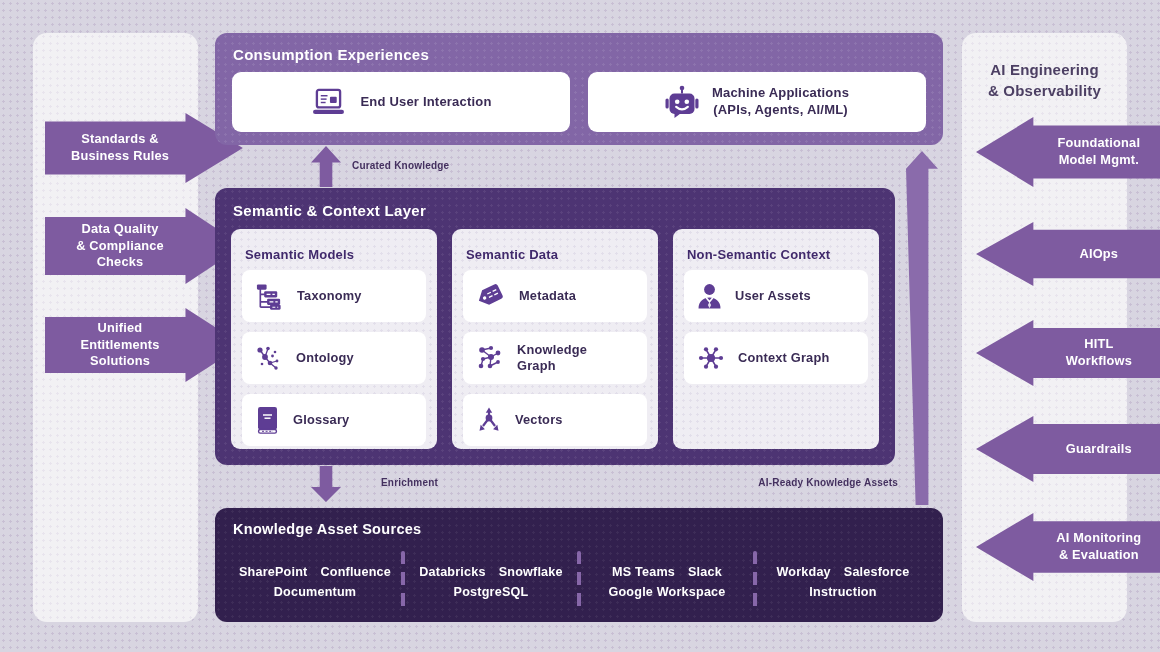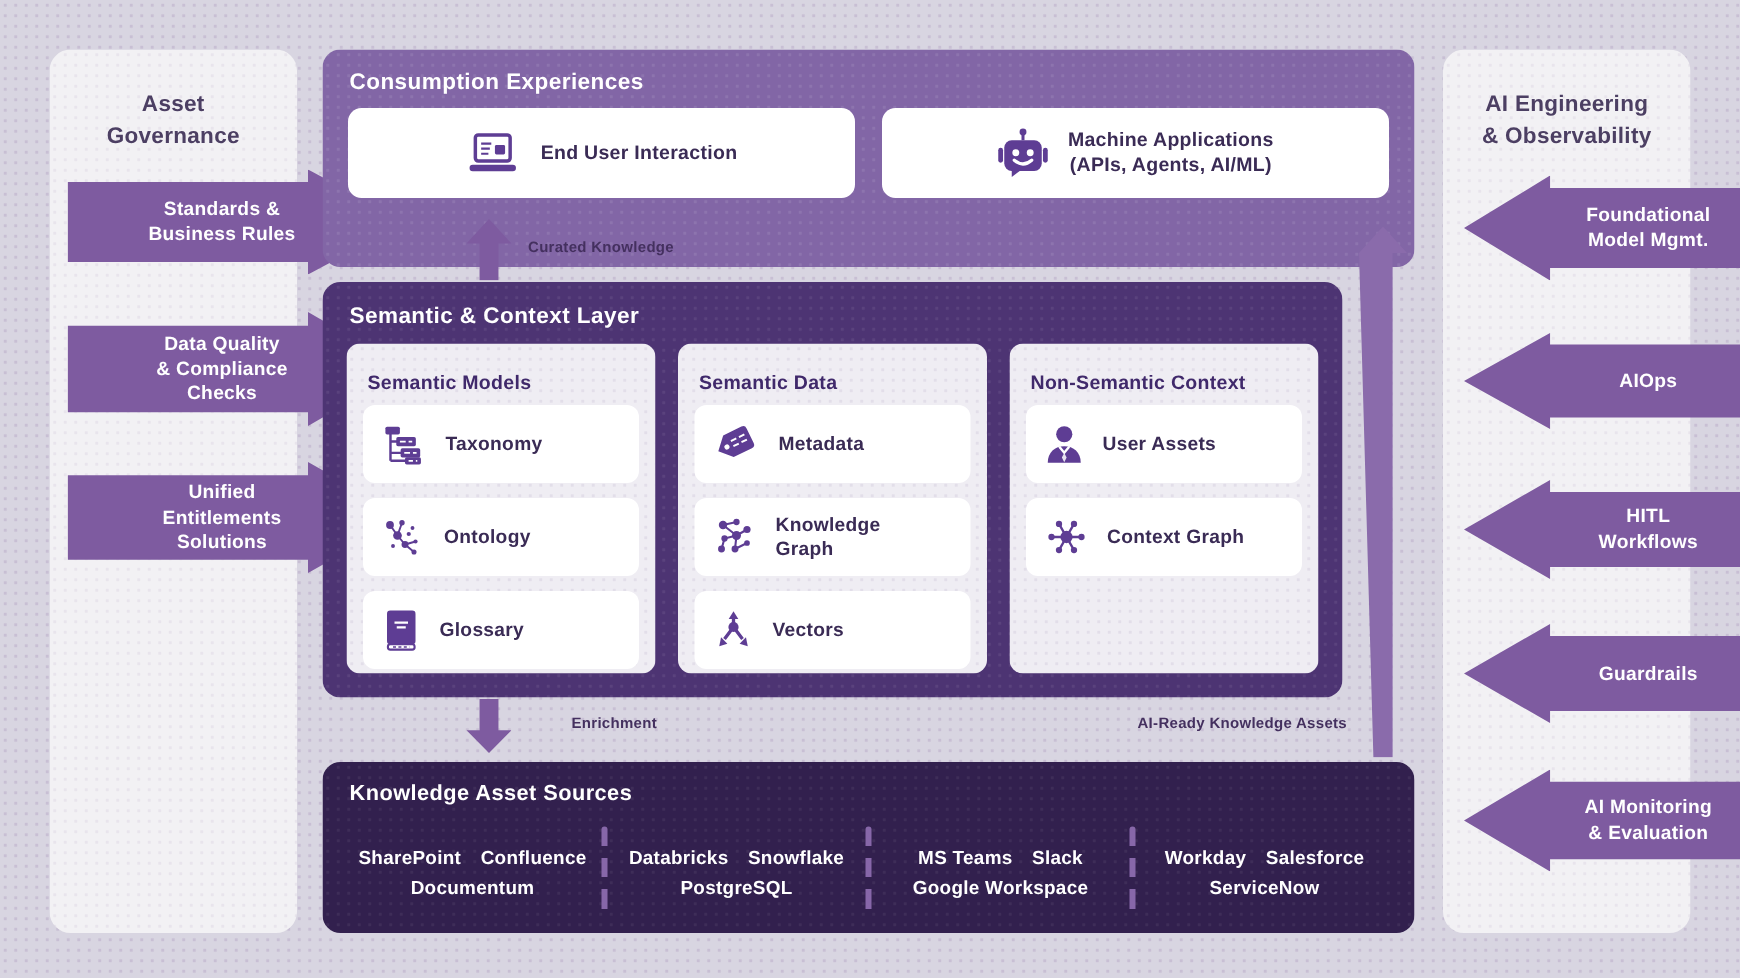--- a/index.html
+++ b/index.html
@@ -20,35 +20,35 @@
     background-size:7px 7px;
   }
   .side-panel.left{left:33px;}
   .side-panel.right{left:962px;}
   .side-title{
     margin-top:26px;text-align:center;font-size:15px;font-weight:bold;
     color:#4C3F63;line-height:1.4;letter-spacing:.2px;
   }
   .block-arrow{
     position:absolute;background:#7E5BA0;display:flex;align-items:center;justify-content:center;
-    color:#fff;font-size:12.8px;font-weight:bold;text-align:center;line-height:1.32;letter-spacing:.2px;padding-left:28px;
+    color:#fff;font-size:12.8px;font-weight:bold;text-align:center;line-height:1.32;letter-spacing:.2px;
   }
   .block-arrow.point-right{clip-path:polygon(0 12%,71% 12%,71% 0,100% 50%,71% 100%,71% 88%,0 88%);padding-right:29%;}
   .block-arrow.point-left{clip-path:polygon(100% 12%,29% 12%,29% 0,0 50%,29% 100%,29% 88%,100% 88%);padding-left:29%;}
   .al0{left:12px;top:80px;width:150px;height:70px;}
   .al1{left:12px;top:175px;width:150px;height:76px;}
   .al2{left:12px;top:275px;width:150px;height:74px;}
   .ar0{left:14px;top:84px;width:150px;height:70px;}
   .ar1{left:14px;top:189px;width:150px;height:64px;}
   .ar2{left:14px;top:287px;width:150px;height:66px;}
   .ar3{left:14px;top:383px;width:150px;height:66px;}
   .ar4{left:14px;top:480px;width:150px;height:68px;}
   
   .band{
-    position:absolute;left:215px;top:33px;width:728px;height:145px;border-radius:12px;
+    position:absolute;left:215px;top:33px;width:728px;height:112px;border-radius:12px;
     background-color:#8266A6;
     background-image:radial-gradient(rgba(255,255,255,.09) 1px, transparent 1.3px);
     background-size:7px 7px;
   }
   .band-title{position:absolute;left:18px;top:13px;color:#fff;font-size:15px;font-weight:bold;letter-spacing:.3px;}
   .band-cards{position:absolute;left:17px;right:17px;top:39px;height:60px;display:flex;gap:18px;}
   .card{
     flex:1;background:#fff;border-radius:9px;display:flex;align-items:center;justify-content:center;gap:13px;
   }
   .card-label{color:#3A2B55;font-size:13px;font-weight:bold;text-align:center;line-height:1.3;letter-spacing:.2px;}
@@ -95,22 +95,20 @@
   .group{flex:1;text-align:center;color:#fff;font-size:12.6px;font-weight:bold;line-height:1.62;letter-spacing:.2px;}
   .divider{
     width:4px;height:62px;border-radius:2px;flex:0 0 auto;
     background:repeating-linear-gradient(to bottom,#8767A9 0 13px,transparent 13px 21px);
   }
 </style>
 </head>
 <body>
 
 <aside class="side-panel left">
-  <div class="side-title pre">Asset
-Governance</div>
   <div class="block-arrow point-right al0">
     <span class="pre">Standards &amp;
 Business Rules</span>
   </div>
   <div class="block-arrow point-right al1">
     <span class="pre">Data Quality
 &amp; Compliance
 Checks</span>
   </div>
   <div class="block-arrow point-right al2">
@@ -280,21 +278,21 @@
     <div class="group pre">SharePoint  Confluence
 Documentum</div>
     <div class="divider"></div>
     <div class="group pre">Databricks  Snowflake
 PostgreSQL</div>
     <div class="divider"></div>
     <div class="group pre">MS Teams  Slack
 Google Workspace</div>
     <div class="divider"></div>
     <div class="group pre">Workday  Salesforce
-ServiceNow</div>
+Instruction</div>
   </div>
 </section>
 
 <aside class="side-panel right">
   <div class="side-title pre">AI Engineering
 &amp; Observability</div>
   <div class="block-arrow point-left ar0">
     <span class="pre">Foundational
 Model Mgmt.</span>
   </div>

